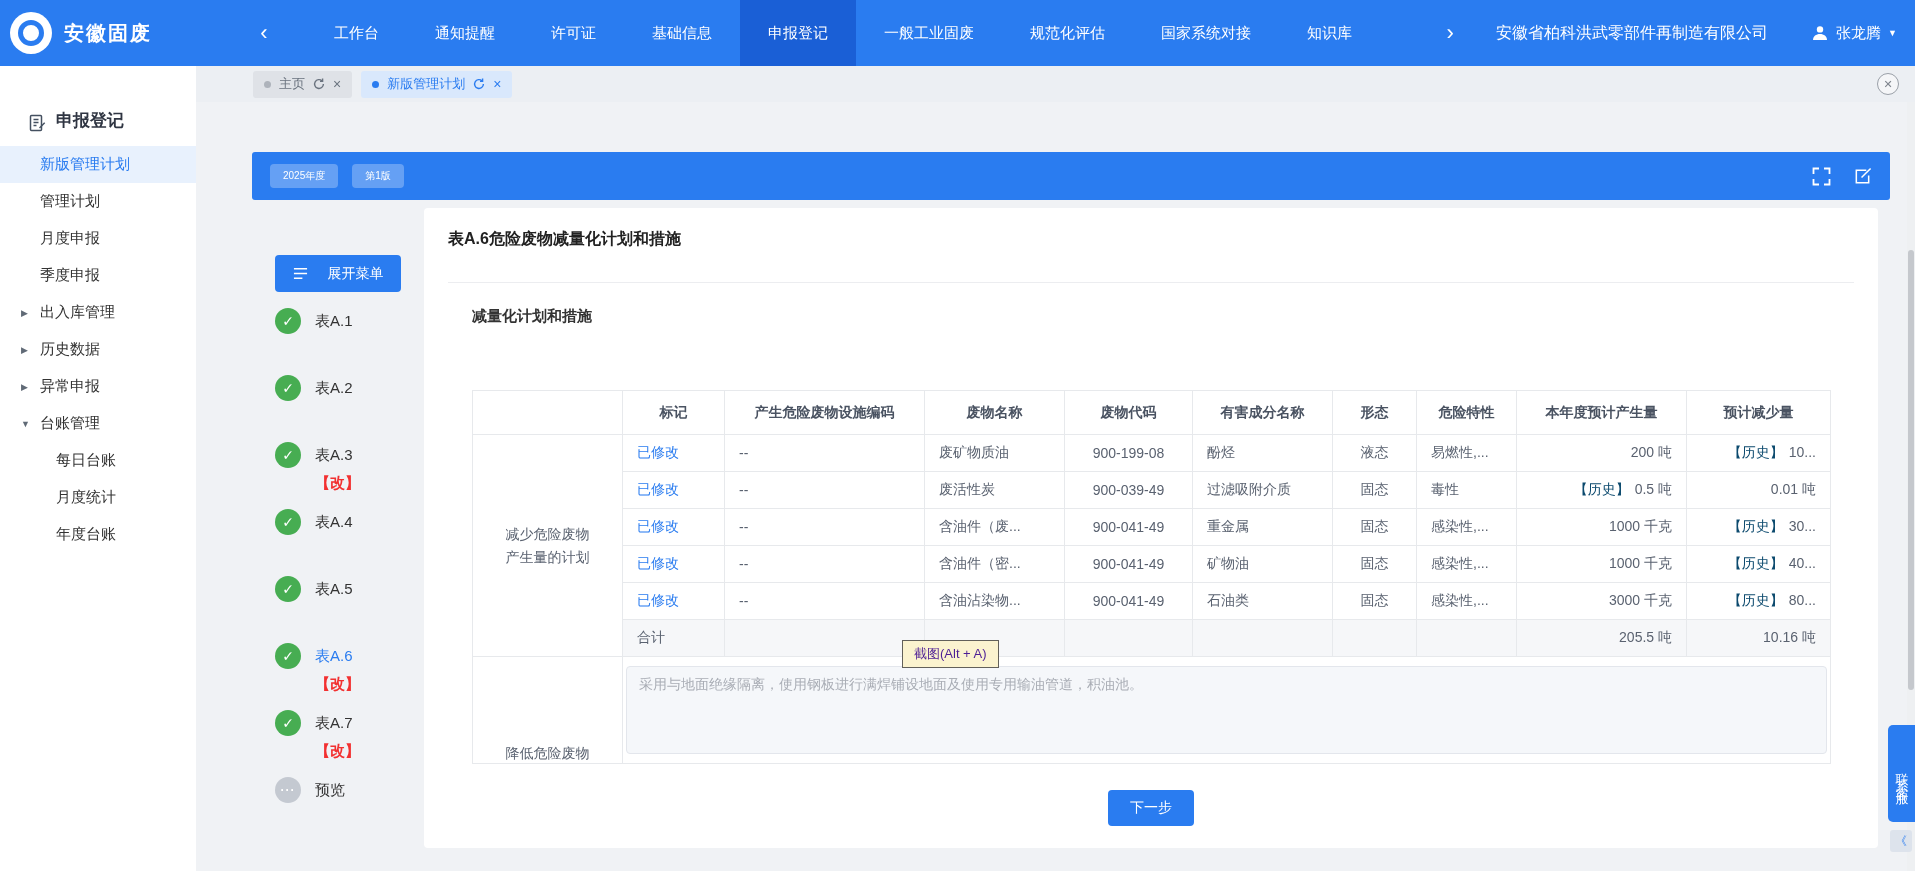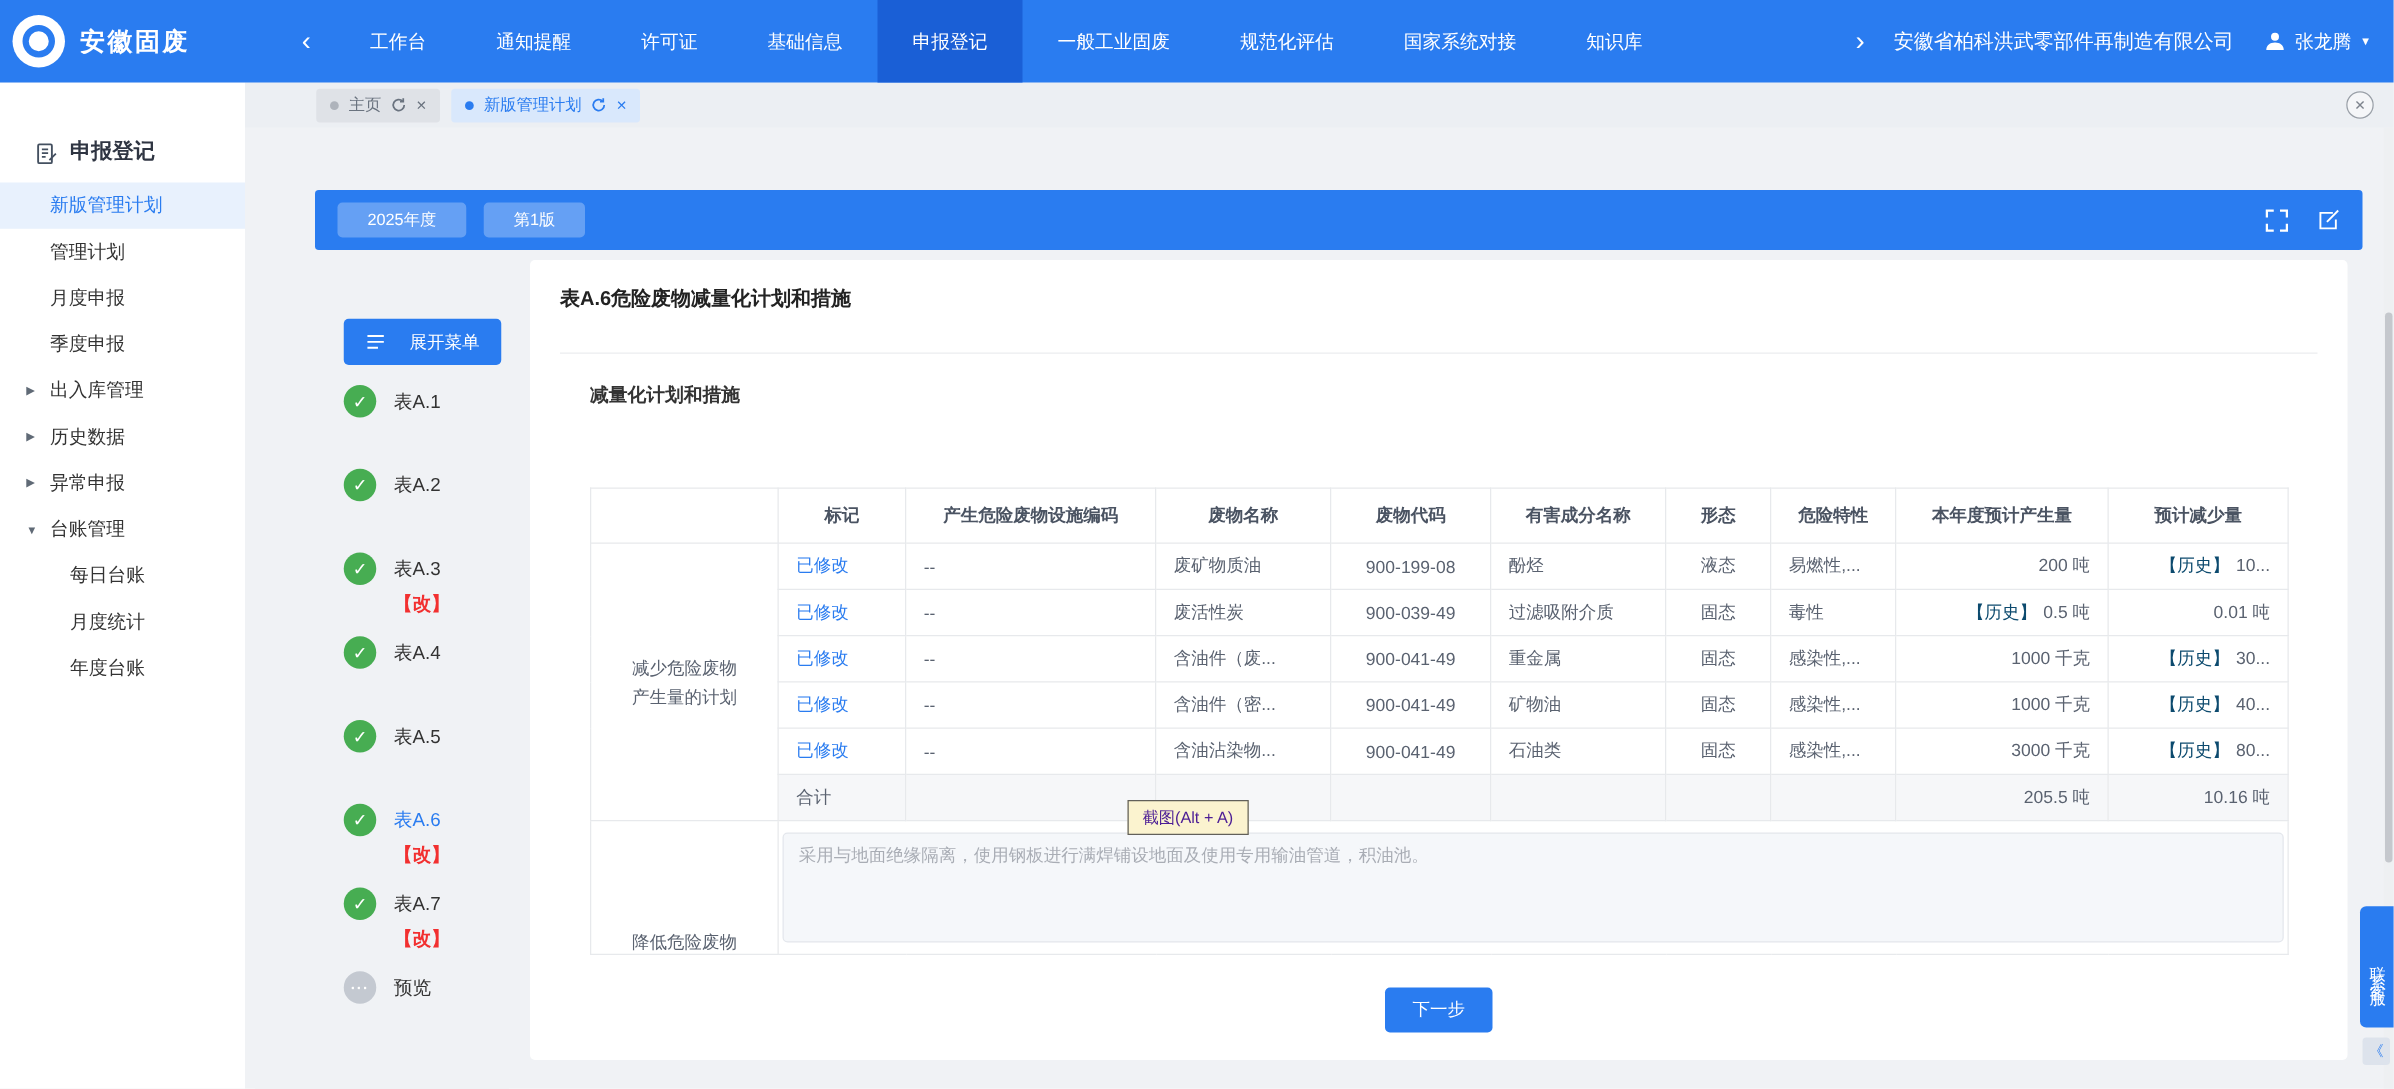--- a/index.html
+++ b/index.html
@@ -5,21 +5,21 @@
   * { margin:0; padding:0; box-sizing:border-box; }
   html,body { width:1915px; height:871px; }
   body {
     position:relative; overflow:hidden; background:#f0f2f5;
     font-family:"Liberation Sans","DejaVu Sans",sans-serif; color:#333;
   }
   a { text-decoration:none; }
 
   
   .topnav { position:absolute; left:0; top:0; width:1915px; height:66px; background:#2a7cf0;
-            display:flex; align-items:center; color:#fff; z-index:10; }
+            display:flex; align-items:center; color:#fff; z-index:10;gap:19px; }
   .brand { display:flex; align-items:center; gap:12px; padding-left:10px; width:196px; flex:none; }
   .logo { width:42px; height:42px; background:#fff; border-radius:50%; display:flex; align-items:center; justify-content:center; flex:none; }
   .logo-inner { width:26px; height:26px; border:5px solid #2a7cf0; border-radius:50%; }
   .brand-text { font-size:20px; font-weight:bold; letter-spacing:2px; white-space:nowrap; }
   .nav-chevron { width:26px; text-align:center; font-size:22px; line-height:1; cursor:pointer; color:#fff; flex:none; }
   .nav-chevron.left { margin-left:36px; }
   .nav-chevron.right { margin-left:auto; }
   .nav-items { display:flex; align-items:stretch; height:100%; margin-left:10px; }
   .nav-item { display:flex; align-items:center; padding:0 28px; font-size:15px; cursor:pointer; white-space:nowrap; }
   .nav-item.active { background:#1a5fd6; }
@@ -48,21 +48,21 @@
   .tab.active .dot { background:#2a7cf0; }
   .t-ico { display:flex; align-items:center; cursor:pointer; }
   .t-close { font-size:14px; line-height:1; cursor:pointer; }
   .tabbar-close { margin-left:auto; width:22px; height:22px; border:1px solid #9aa0a8; border-radius:50%;
                   color:#7d838c; display:flex; align-items:center; justify-content:center; font-size:11px;
                   cursor:pointer; background:#f5f6f8; }
 
   
   .blue-bar { position:absolute; left:252px; top:152px; width:1638px; height:48px; background:#2a7cf0;
               border-radius:3px; display:flex; align-items:center; padding:0 18px; gap:14px; color:#fff; }
-  .badge { background:rgba(255,255,255,.28); border-radius:4px; padding:5px 24px; font-size:13px; white-space:nowrap; }
+  .badge { background:rgba(255,255,255,.28); border-radius:4px; padding:5px 13px; font-size:10px; white-space:nowrap; }
   .bar-icons { margin-left:auto; display:flex; gap:22px; align-items:center; }
   .bar-icon { cursor:pointer; display:flex; align-items:center; }
 
   
   .steps-col { position:absolute; left:275px; top:255px; width:170px; }
   .expand-btn { width:126px; height:37px; background:#2a7cf0; color:#fff; border:none; border-radius:4px;
                 font-size:14px; display:flex; align-items:center; justify-content:center; gap:20px; cursor:pointer; }
   .steps { margin-top:16px; }
   .step { height:67px; cursor:pointer; }
   .step-row { display:flex; align-items:center; gap:14px; }

